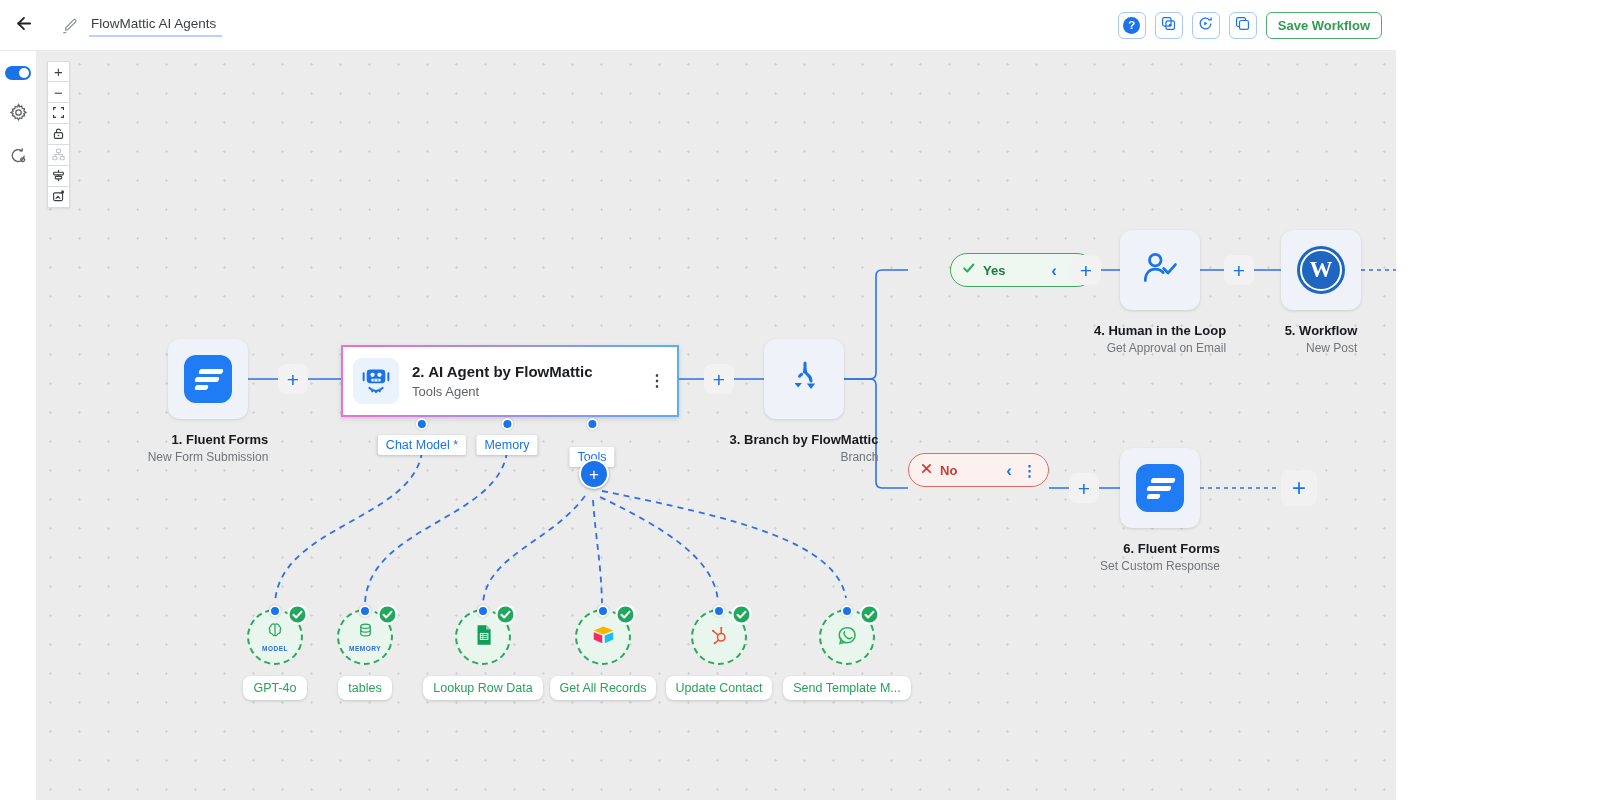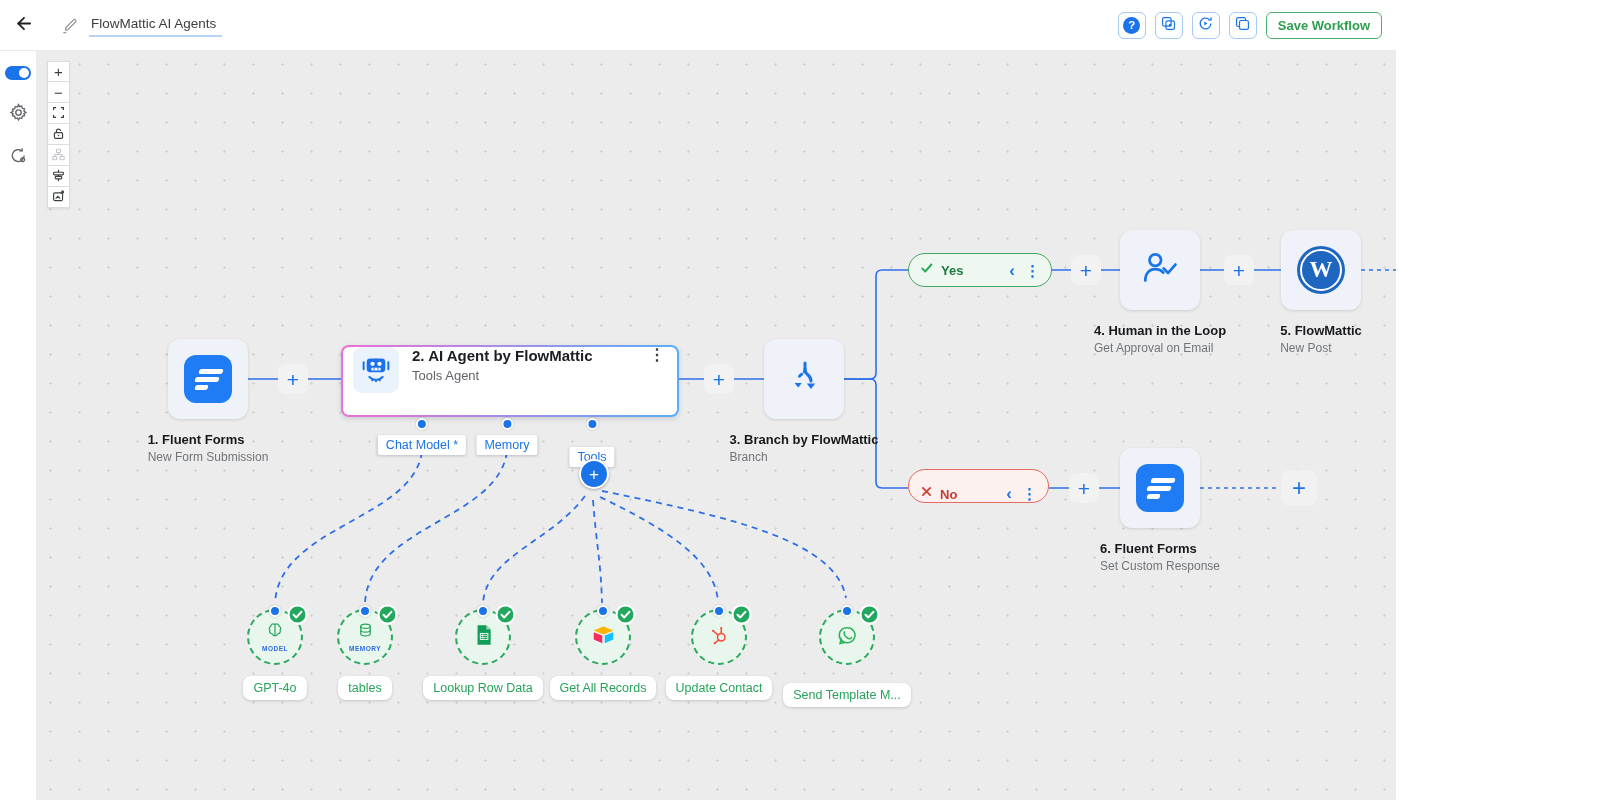--- a/index.html
+++ b/index.html
@@ -38,41 +38,41 @@
     box-shadow:0 1px 2px rgba(0,0,0,.08);}
   .ft-btn{width:23px;height:21px;background:#fff;border:1px solid #dadcdf;border-top-width:0;
     display:flex;align-items:center;justify-content:center;cursor:pointer;padding:0;
     font-size:15px;color:#3c4043;font-family:inherit;}
   .ft-btn:first-child{border-top-width:1px;}
 
   
   .n-wrap{position:absolute;z-index:2;display:flex;flex-direction:column;align-items:center;}
   .card{width:80px;height:80px;border-radius:12px;background:#eff3f9;
     box-shadow:0 1px 3px rgba(60,64,67,.18);display:flex;align-items:center;justify-content:center;cursor:pointer;}
-  .n-label{margin-top:13px;text-align:left;white-space:nowrap;}
+  .n-label{margin-top:13px;text-align:right;white-space:nowrap;}
   .n-l1{font-size:13px;font-weight:bold;color:#17191d;}
   .n-l2{font-size:12px;color:#70757a;margin-top:3px;}
 
   .ff-icon{width:48px;height:48px;border-radius:12px;background:#1f7cf5;display:flex;
     flex-direction:column;align-items:center;justify-content:center;gap:3px;}
   .ff-icon i{display:block;height:5px;border-radius:2px;background:#fff;transform:skewX(-16deg);}
   .ff-b1{width:24px;margin-left:6px;}
   .ff-b2{width:24px;margin-right:2px;}
   .ff-b3{width:13px;margin-right:13px;}
 
   .wp-icon{width:48px;height:48px;border-radius:50%;background:#1e66c0;position:relative;
     display:flex;align-items:center;justify-content:center;}
   .wp-icon:before{content:"";position:absolute;inset:3px;border:2px solid #fff;border-radius:50%;}
   .wp-glyph{position:relative;color:#fff;font-weight:bold;font-size:23px;font-family:"Liberation Serif",serif;}
 
   
-  .agent{position:absolute;z-index:2;width:334px;height:68px;border-radius:8px;
+  .agent{position:absolute;z-index:2;width:334px;height:68px;border-radius:0;
     border:2px solid transparent;cursor:pointer;
     background:linear-gradient(#fff,#fff) padding-box,linear-gradient(90deg,#ef6ed5,#57aef8) border-box;
-    box-shadow:0 2px 5px rgba(60,64,67,.18);display:flex;}
+    box-shadow:0 2px 5px rgba(60,64,67,.18);display:flex;align-items:center;}
   .agent-chip{width:46px;height:46px;border-radius:9px;background:#eaf2fc;margin-left:10px;
     display:flex;align-items:center;justify-content:center;flex:none;}
   .agent-text{margin-left:13px;min-width:0;}
   .agent-title{font-size:15px;font-weight:bold;color:#1b1d21;white-space:nowrap;}
   .agent-sub{font-size:13px;color:#5f6368;margin-top:4px;}
   .kebab{margin-left:auto;padding:0 12px;font-size:16px;color:#3c4043;font-weight:bold;cursor:pointer;line-height:1;}
 
   
   .port{position:absolute;z-index:3;display:flex;flex-direction:column;align-items:center;transform:translateX(-50%);}
   .hdot{width:8px;height:8px;border-radius:50%;background:#1a73e8;border:2px solid #fff;
@@ -89,23 +89,23 @@
     color:#1a73e8;font-size:21px;display:flex;align-items:center;justify-content:center;cursor:pointer;line-height:1;}
   .plus.end{width:36px;height:36px;background:#f1f1f2;font-size:24px;}
 
   
   .branch-pill{position:absolute;z-index:2;height:34px;border-radius:17px;display:flex;
     align-items:center;padding:0 11px;box-sizing:border-box;cursor:pointer;}
   .branch-pill .b-label{font-size:13px;font-weight:bold;margin-left:7px;}
   .branch-pill .b-right{margin-left:auto;display:flex;align-items:center;gap:10px;}
   .chev{color:#1a73e8;font-size:17px;font-weight:bold;line-height:1;cursor:pointer;}
   .b-kebab{color:#1a73e8;font-size:15px;font-weight:bold;line-height:1;cursor:pointer;}
-  .pill-yes{left:872px;top:203px;width:144px;background:#eef8f1;border:1.5px solid #43a85f;}
+  .pill-yes{left:914px;top:203px;width:144px;background:#eef8f1;border:1.5px solid #43a85f;}
   .pill-yes .b-label{color:#1d7a3d;}
-  .pill-no{left:872px;top:419px;width:141px;background:#fdf1f0;border:1.5px solid #e36b60;align-items:flex-end;}
+  .pill-no{left:872px;top:403px;width:141px;background:#fdf1f0;border:1.5px solid #e36b60;}
   .pill-no .b-label{color:#c23f38;}
 
   
   .tool{position:absolute;z-index:2;width:160px;display:flex;flex-direction:column;align-items:center;}
   .tool-circle{position:relative;width:52px;height:52px;border-radius:50%;border:2px dashed #2aa85c;
     background:#e9f6ee;display:flex;flex-direction:column;align-items:center;justify-content:center;cursor:pointer;}
   .tool-circle .hdot{position:absolute;top:-6px;left:50%;transform:translateX(-50%);}
   .badge-check{position:absolute;top:-7px;right:-7px;width:21px;height:21px;}
   .tool-type{font-size:6.5px;font-weight:bold;letter-spacing:.5px;color:#2b6cdf;margin-top:1px;}
   .tool-pill{margin-top:11px;background:#fff;border-radius:8px;padding:5px 10px;font-size:12.5px;
@@ -370,21 +370,21 @@
 
     <div class="plus" style="left:1188px;top:205px;">+</div>
 
     <div class="n-wrap" style="left:1185px;top:180px;width:200px;">
       <div class="card">
         <div class="wp-icon">
             <span class="wp-glyph">W</span>
           </div>
       </div>
       <div class="n-label">
-        <div class="n-l1"><span>5.</span> <span>FlowMattic</span></div>
+        <div class="n-l1"><span>5.</span> <span>Workflow</span></div>
         <div class="n-l2">New Post</div>
       </div>
     </div>
 
     <div class="plus end" style="left:1405px;top:202px;">+</div>
 
     <div class="plus" style="left:1033px;top:423px;">+</div>
 
     <div class="n-wrap" style="left:1024px;top:398px;width:200px;">
       <div class="card">
@@ -492,21 +492,21 @@
             <path d="M17.8 19.4 L10 13"></path>
               <circle cx="9" cy="12" r="2" fill="#f64b32" stroke="none"></circle>
             <path d="M18.6 27.8 L12.8 32.4"></path>
               <circle cx="11.8" cy="33.4" r="2" fill="#f64b32" stroke="none"></circle>
           </svg>
         </span>
       </div>
       <span class="tool-pill">Update Contact</span>
     </div>
 
-    <div class="tool" style="left:731px;top:559px;gap:7px;">
+    <div class="tool" style="left:731px;top:559px;">
       <div class="tool-circle">
         <span class="hdot"></span>
         <span class="badge-check"><svg width="21" height="21" viewBox="0 0 20 20">
               <circle cx="10" cy="10" r="8.6" fill="#21a85c" stroke="#fff" stroke-width="2"></circle>
               <path d="M6.2 10.3 l2.5 2.5 5-5.3" stroke="#fff" stroke-width="2" fill="none" stroke-linecap="round" stroke-linejoin="round"></path>
             </svg></span>
         <span>
           <svg width="23" height="23" viewBox="0 0 40 40" fill="none" stroke="#25b356" stroke-width="2.6" stroke-linecap="round">
             <path d="M20 6.5 a13 13 0 1 1 -11.2 19.6 L7 34 l8 -2.1 A13 13 0 0 1 20 6.5 z"></path>
             <path d="M14.8 13.5 q-2.2 3.2 1.2 7.3 q3.4 4.1 7.3 4.8 q2.8 .4 3.8 -2.2" stroke-width="2.4"></path>

